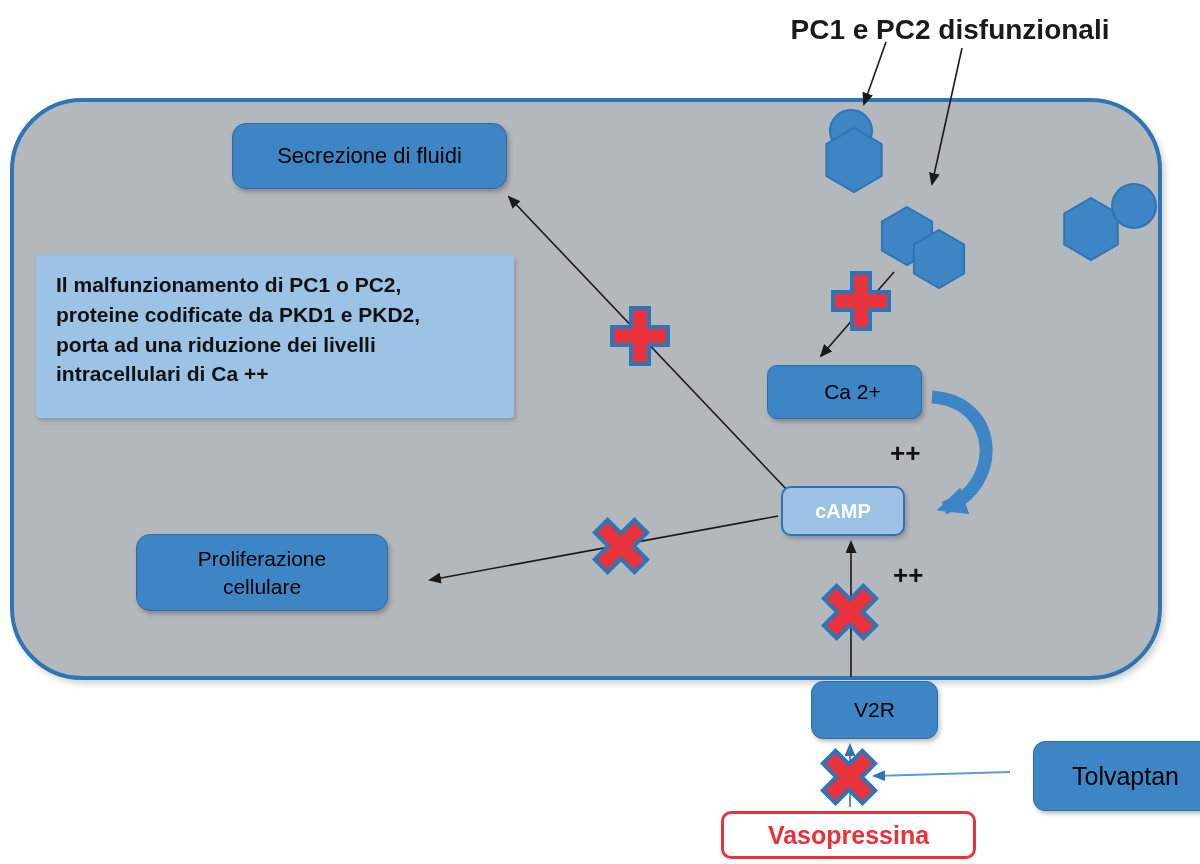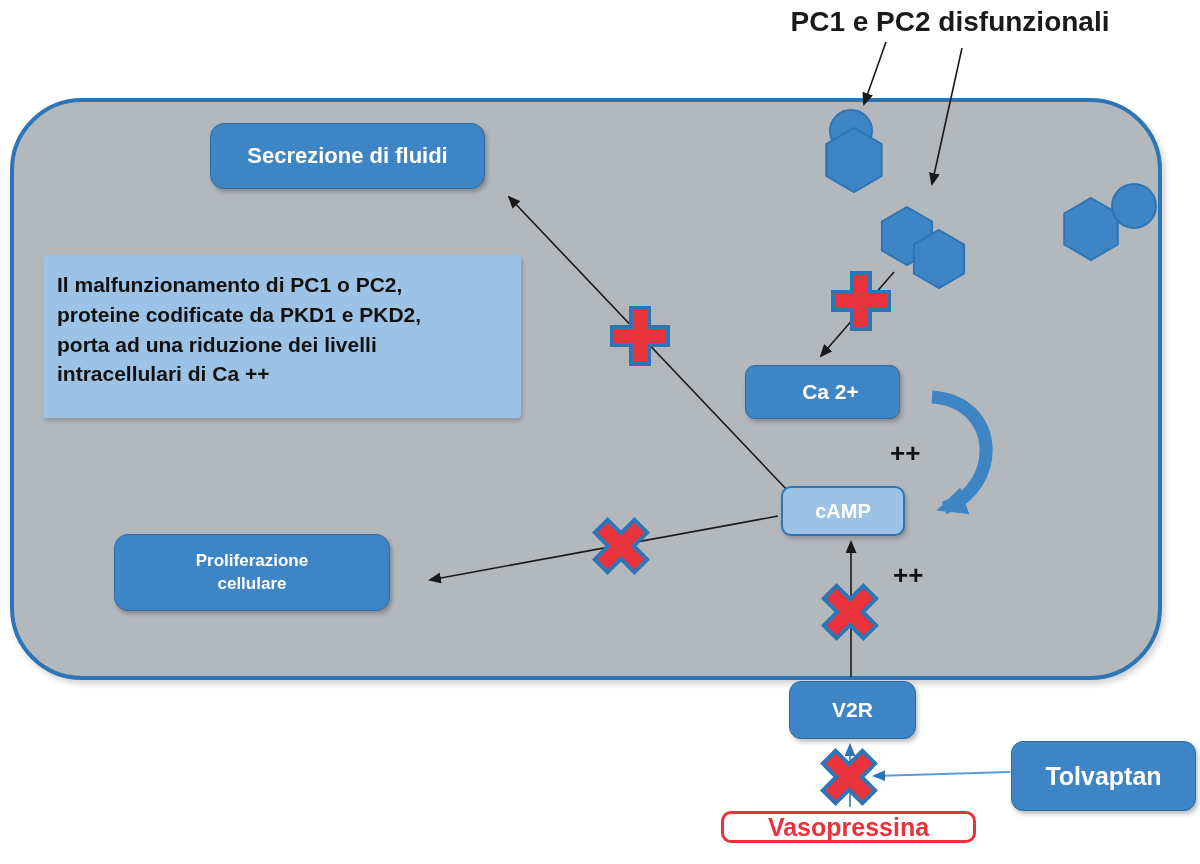--- a/index.html
+++ b/index.html
@@ -6,75 +6,76 @@
   html, body { width: 1200px; height: 864px; }
   body {
     position: relative;
     background: #ffffff;
     font-family: "Liberation Sans", sans-serif;
     overflow: hidden;
   }
   .abs { position: absolute; }
 
   .diagram-title {
-    left: 750px; top: 4px; width: 400px; height: 36px;
+    left: 750px; top: 12px; width: 400px; height: 36px;
     font-size: 28px; font-weight: bold; color: #1a1a1a;
     text-align: center; line-height: 36px;
   }
 
   .cell-membrane {
     left: 10px; top: 98px; width: 1152px; height: 582px;
     background: #b3b8bd;
     border: 4px solid #2e75b6;
     border-radius: 72px;
     box-shadow: 3px 4px 6px rgba(0,0,0,0.18);
   }
 
   .bluebox {
     background: #3d85c4;
     border: 1px solid #2e6da4;
     border-radius: 14px;
-    color: #ffffff;
-    font-weight: bold;
+    color: #000000;
+    font-weight: normal;
     display: flex; align-items: center; justify-content: center;
     text-align: center;
     box-shadow: 2px 3px 4px rgba(0,0,0,0.25);
     white-space: pre-line;
+    margin-left: 22px;
   }
 
   .box-secrezione { left: 210px; top: 123px; width: 275px; height: 66px; font-size: 22px; }
   .box-ca        { left: 745px; top: 365px; width: 155px; height: 54px; font-size: 21px; border-radius: 10px; padding-left: 16px; }
-  .box-prolif    { left: 114px; top: 534px; width: 276px; height: 77px; font-size: 17px; line-height: 1.3; }
+  .box-prolif    { left: 114px; top: 534px; width: 252px; height: 77px; font-size: 21px; line-height: 1.3; }
   .box-v2r       { left: 789px; top: 681px; width: 127px; height: 58px; font-size: 21px; border-radius: 12px; text-align: center; }
   .box-tolvaptan { left: 1011px; top: 741px; width: 185px; height: 70px; font-size: 25px; border-radius: 12px; }
 
   .box-camp {
     left: 781px; top: 486px; width: 124px; height: 50px;
     background: #9cc3e5;
     border: 2px solid #2e75b6;
     border-radius: 10px;
     color: #ffffff; font-weight: bold; font-size: 20px;
     display: flex; align-items: center; justify-content: center;
     box-shadow: 2px 3px 4px rgba(0,0,0,0.2);
   }
 
   .info-box {
-    left: 43px; top: 255px; width: 478px; height: 163px;
+    left: 36px; top: 255px; width: 478px; height: 163px;
     background: #9cc3e5;
     border-radius: 4px;
     color: #111111;
     font-size: 21px; font-weight: bold;
     line-height: 1.42;
-    padding: 15px 14px;
+    padding: 15px 20px;
     white-space: pre-line;
     box-shadow: 2px 3px 4px rgba(0,0,0,0.18);
   }
 
   .box-vasopressina {
-    left: 721px; top: 811px; width: 255px; height: 32px;
+    left: 721px; top: 811px; width: 255px; height: 48px;
     background: #ffffff;
     border: 3px solid #e8323c;
     border-radius: 10px;
     color: #e8323c; font-weight: bold; font-size: 25px;
     display: flex; align-items: center; justify-content: center;
   }
 
   .plusplus {
     font-size: 26px; font-weight: bold; color: #111111;
     width: 50px; text-align: left;

